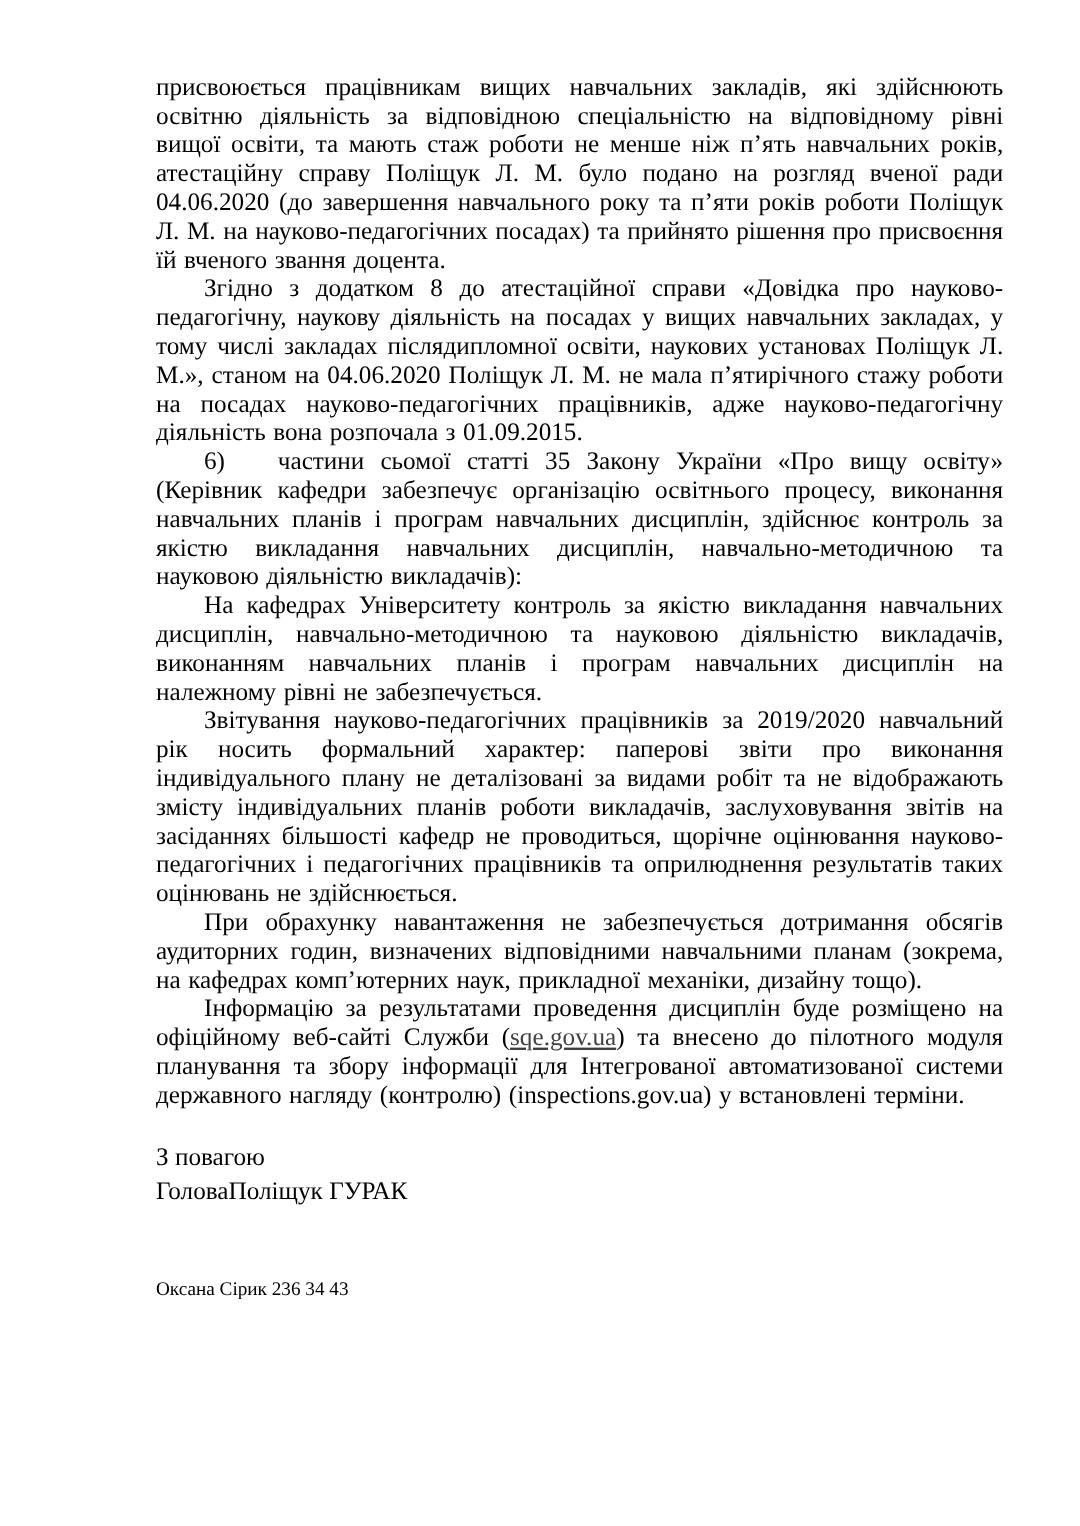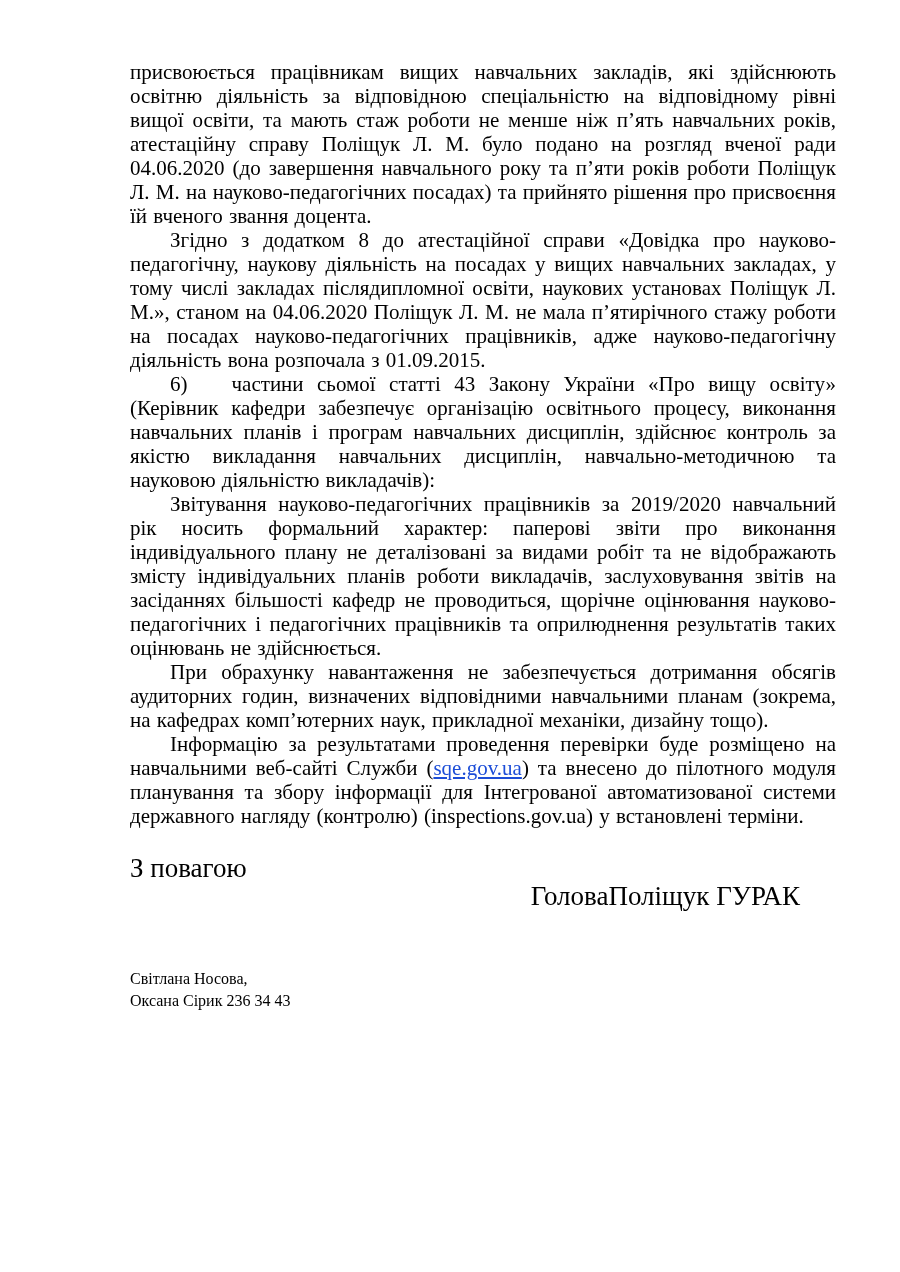--- a/index.html
+++ b/index.html
@@ -36,26 +36,26 @@
     display: inline-block;
     width: 44px;
   }
   .doc-link {
     color: #0000ee;
     text-decoration: underline;
     cursor: pointer;
   }
   .closing {
     margin-top: 26px;
-    font-size: 27px;
+    font-size: 21px;
     line-height: 28px;
   }
   .sig-row {
     display: flex;
-    justify-content: flex-end;
+    justify-content: flex-start;
     align-items: baseline;
   }
   .sig-name {
     margin-right: 36px;
   }
   .footer {
     margin-top: 58px;
     font-size: 16px;
     line-height: 22px;
   }
@@ -63,37 +63,37 @@
 </head>
 <body style="color: rgb(0, 0, 0); background: rgb(255, 255, 255);">
 
 <div class="page">
   <div class="content">
 
     <p class="para no-indent">присвоюється працівникам вищих навчальних закладів, які здійснюють освітню діяльність за відповідною спеціальністю на відповідному рівні вищої освіти, та мають стаж роботи не менше ніж п’ять навчальних років, атестаційну справу Поліщук Л. М. було подано на розгляд вченої ради 04.06.2020 (до завершення навчального року та п’яти років роботи Поліщук Л. М. на науково-педагогічних посадах) та прийнято рішення про присвоєння їй вченого звання доцента.</p>
 
     <p class="para">Згідно з додатком 8 до атестаційної справи «Довідка про науково-педагогічну, наукову діяльність на посадах у вищих навчальних закладах, у тому числі закладах післядипломної освіти, наукових установах Поліщук Л. М.», станом на 04.06.2020 Поліщук Л. М. не мала п’ятирічного стажу роботи на посадах науково-педагогічних працівників, адже науково-педагогічну діяльність вона розпочала з 01.09.2015.</p>
 
-    <p class="para"><span>6)</span><span class="num-tab"></span><span>частини сьомої статті 43 Закону України «Про вищу освіту» (Керівник кафедри забезпечує організацію освітнього процесу, виконання навчальних планів і програм навчальних дисциплін, здійснює контроль за якістю викладання навчальних дисциплін, навчально-методичною та науковою діяльністю викладачів):</span></p>
+    <p class="para"><span>6)</span><span class="num-tab"></span><span>частини сьомої статті 35 Закону України «Про вищу освіту» (Керівник кафедри забезпечує організацію освітнього процесу, виконання навчальних планів і програм навчальних дисциплін, здійснює контроль за якістю викладання навчальних дисциплін, навчально-методичною та науковою діяльністю викладачів):</span></p>
 
+    <p class="para">На кафедрах Університету контроль за якістю викладання навчальних дисциплін, навчально-методичною та науковою діяльністю викладачів, виконанням навчальних планів і програм навчальних дисциплін на належному рівні не забезпечується.</p>
 
 
     <p class="para">Звітування науково-педагогічних працівників за 2019/2020 навчальний рік носить формальний характер: паперові звіти про виконання індивідуального плану не деталізовані за видами робіт та не відображають змісту індивідуальних планів роботи викладачів, заслуховування звітів на засіданнях більшості кафедр не проводиться, щорічне оцінювання науково-педагогічних і педагогічних працівників та оприлюднення результатів таких оцінювань не здійснюється.</p>
 
     <p class="para">При обрахунку навантаження не забезпечується дотримання обсягів аудиторних годин, визначених відповідними навчальними планам (зокрема, на кафедрах комп’ютерних наук, прикладної механіки, дизайну тощо).</p>
 
-    <p class="para"><span>Інформацію за результатами проведення перевірки буде розміщено на навчальними веб-сайті Служби (</span><a class="doc-link" style="color: #1d4ed8;">sqe.gov.ua</a><span>) та внесено до пілотного модуля планування та збору інформації для Інтегрованої автоматизованої системи державного нагляду (контролю) (inspections.gov.ua) у встановлені терміни.</span></p>
+    <p class="para"><span>Інформацію за результатами проведення дисциплін буде розміщено на офіційному веб-сайті Служби (</span><a class="doc-link" style="color: #404040;">sqe.gov.ua</a><span>) та внесено до пілотного модуля планування та збору інформації для Інтегрованої автоматизованої системи державного нагляду (контролю) (inspections.gov.ua) у встановлені терміни.</span></p>
 
     <div class="closing">
       <div>З повагою</div>
       <div class="sig-row">
         <span>Голова</span>
         <span class="sig-name">Поліщук ГУРАК</span>
       </div>
     </div>
 
     <div class="footer">
-      <div>Світлана Носова,</div>
       <div>Оксана Сірик 236 34 43</div>
     </div>
 
   </div>
 </div>
 
 </body></html>

